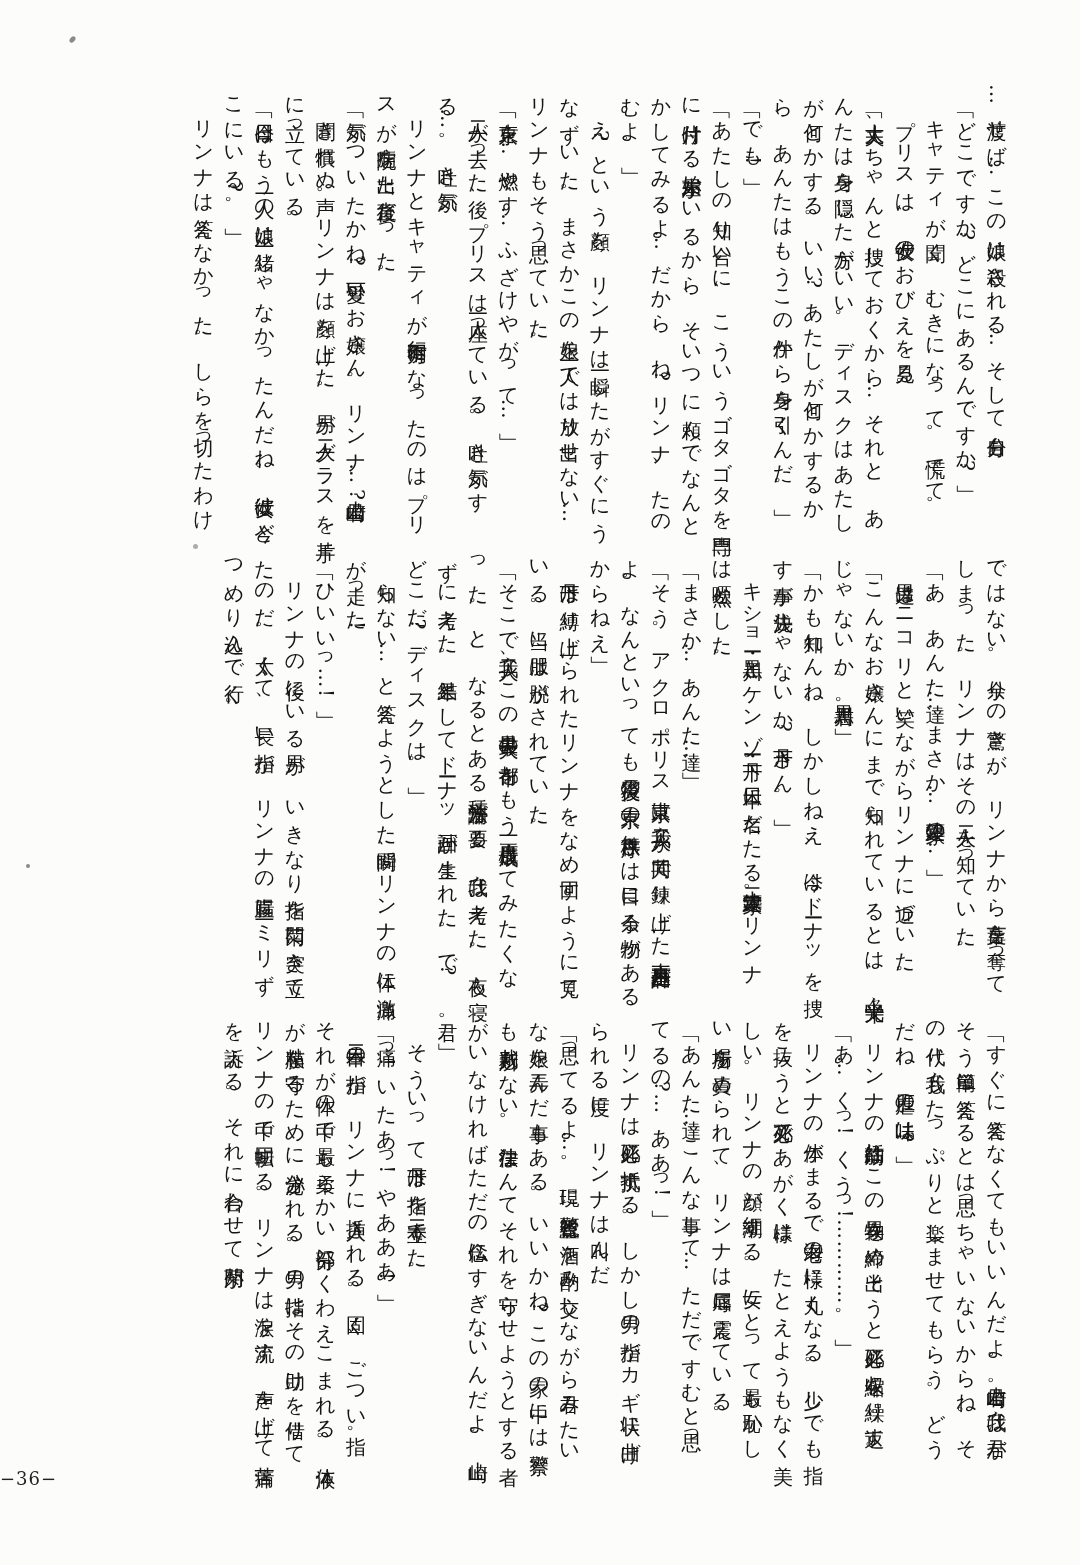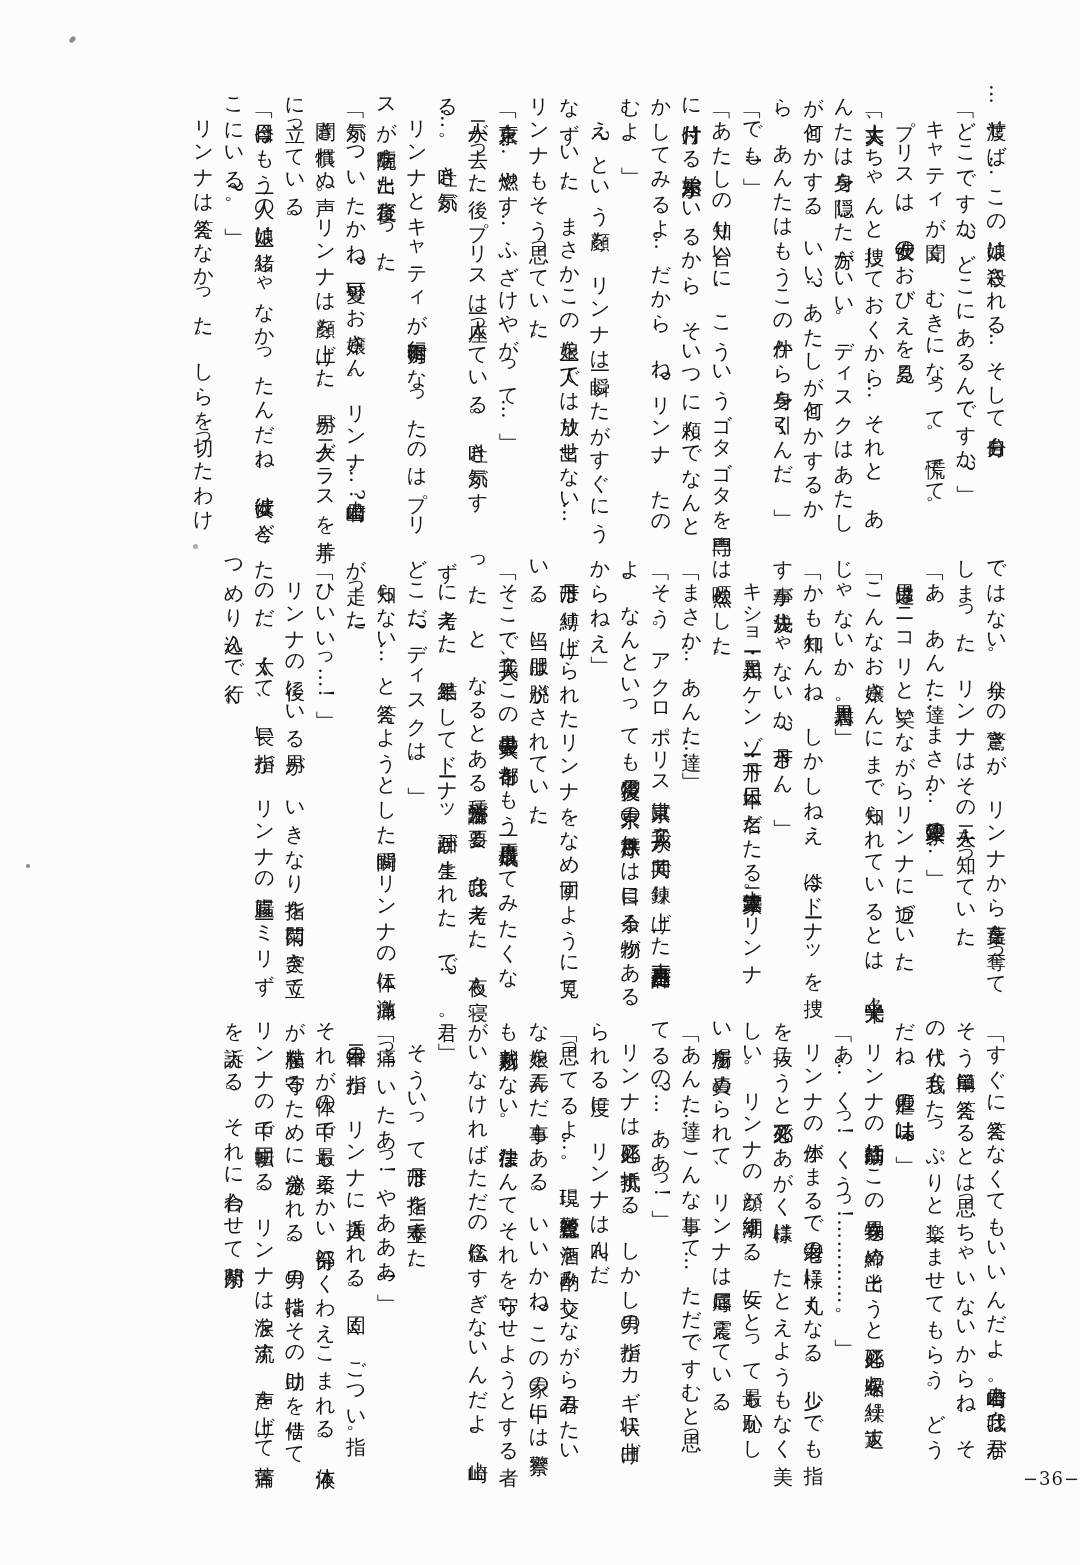--- a/index.html
+++ b/index.html
@@ -40,21 +40,21 @@
     text-indent: 21.5px;
   }
   .band p.para.cont {
     text-indent: 0;
   }
   .page-number {
     position: absolute;
     top: 1468px;
     left: 0;
     right: 0;
-    text-align: right;
+    text-align: left;
     font-size: 18px;
     letter-spacing: 1px;
     color: #222;
   }
   .speck {
     position: absolute;
     background: #8a8a88;
     border-radius: 50%;
   }
   .speck-1 { left: 70px;  top: 36px;  width: 5px; height: 7px; transform: rotate(40deg); }

